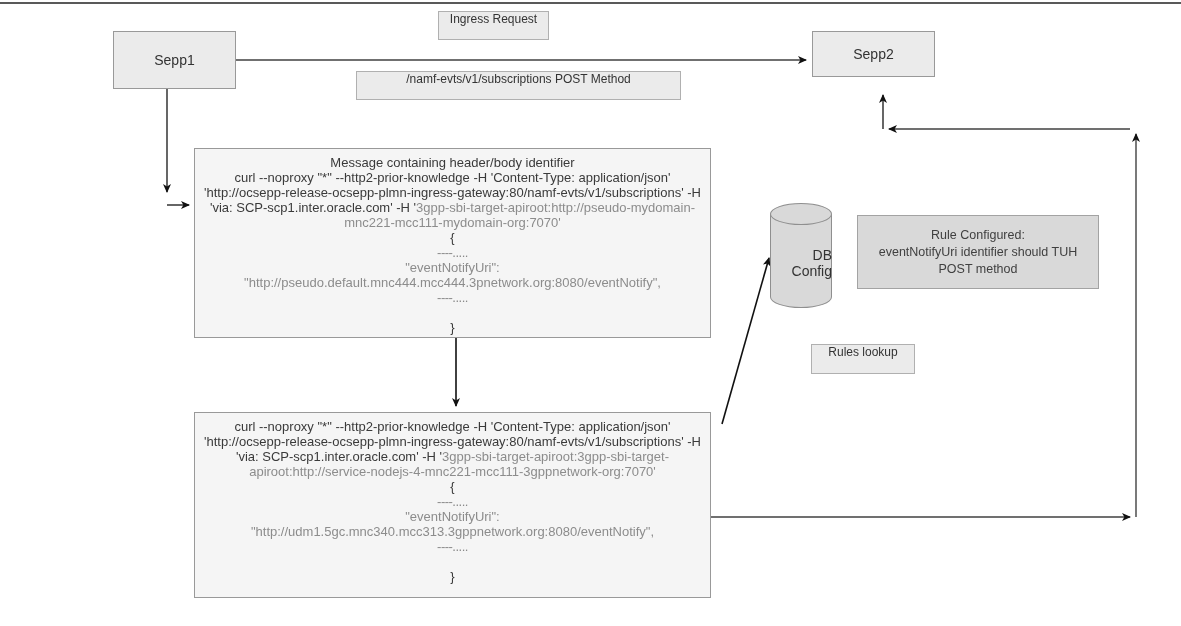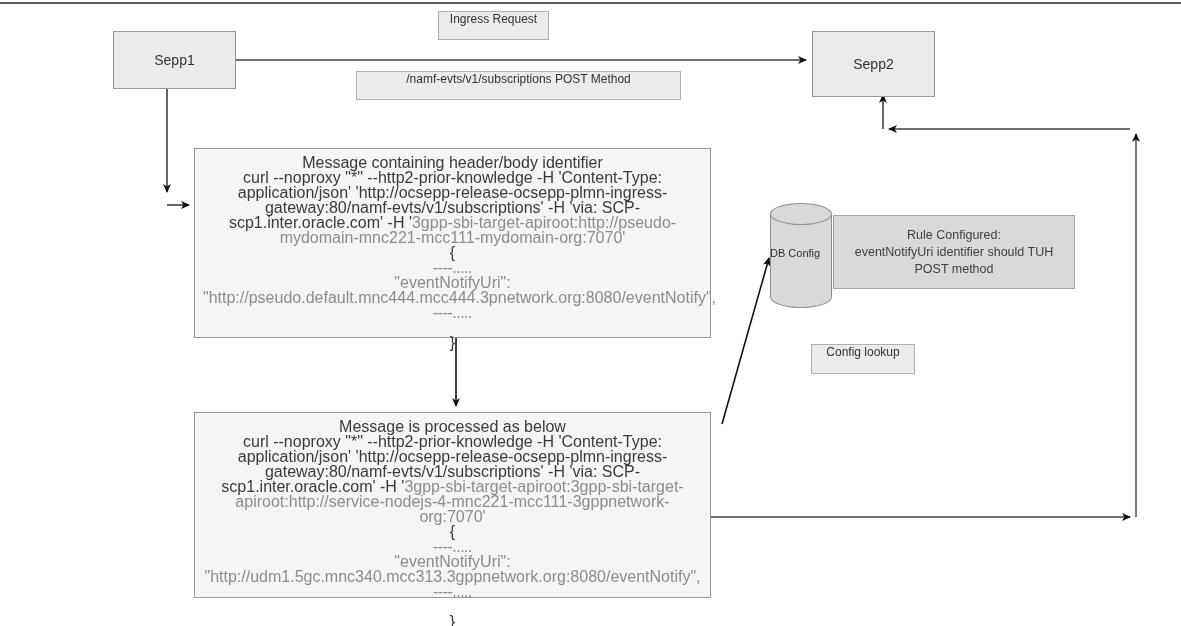--- a/index.html
+++ b/index.html
@@ -58,21 +58,21 @@
     text-align: center;
     font-size: 12px;
   }
   .msg-box {
     position: absolute;
     box-sizing: border-box;
     border: 1px solid #999999;
     background: #f5f5f5;
     padding: 6px 8px 0 8px;
     text-align: center;
-    font-size: 16px;
+    font-size: 13px;
     line-height: 15px;
     color: #3a3a3a;
   }
   .msg-title {
     color: #3a3a3a;
   }
   .msg-plain {
     color: #3a3a3a;
   }
   .msg-grey {
@@ -118,22 +118,22 @@
     width: 62px; height: 22px;
     box-sizing: border-box;
     background: #d9d9d9;
     border: 1px solid #8f8f8f;
     border-radius: 50% / 50%;
   }
   .db-text {
     position: absolute;
     left: 0; top: 44px;
     width: 62px;
-    text-align: left;
-    font-size: 11px;
+    text-align: right;
+    font-size: 14px;
     color: #333333;
   }
   .rule-box {
     position: absolute;
     box-sizing: border-box;
     border: 1px solid #a3a3a3;
     background: #d9d9d9;
     color: #404040;
     display: flex;
     flex-direction: column;
@@ -180,70 +180,69 @@
       <line x1="1136" y1="517" x2="1136" y2="134" stroke="#6b6b6b" stroke-width="1.8" marker-end="url(#ah)"></line>
       <line x1="1130" y1="129" x2="889" y2="129" stroke="#404040" stroke-width="1.6" marker-end="url(#ah)"></line>
       <line x1="883" y1="129" x2="883" y2="95" stroke="#404040" stroke-width="1.6" marker-end="url(#ah)"></line>
     </g>
   </svg>
 
   <div class="node" style="left:113px; top:31px; width:123px; height:58px;">
     <span>Sepp1</span>
   </div>
 
-  <div class="node" style="left:812px; top:31px; width:123px; height:66px;">
+  <div class="node" style="left:812px; top:31px; width:123px; height:46px;">
     <span>Sepp2</span>
   </div>
 
   <div class="label-box" style="left:438px; top:11px; width:111px; height:29px;">
     <span>Ingress Request</span>
   </div>
 
   <div class="label-box" style="left:356px; top:71px; width:325px; height:29px;">
     <span>/namf-evts/v1/subscriptions POST Method</span>
   </div>
 
   <div class="label-box" style="left:811px; top:344px; width:104px; height:30px;">
-    <span>Config lookup</span>
+    <span>Rules lookup</span>
   </div>
 
   <div class="msg-box" style="left:194px; top:148px; width:517px; height:190px;">
     <span class="msg-line msg-title">Message containing header/body identifier</span>
     <span>
       <span class="msg-plain">curl --noproxy "*" --http2-prior-knowledge -H 'Content-Type: application/json' 'http://ocsepp-release-ocsepp-plmn-ingress-gateway:80/namf-evts/v1/subscriptions'  -H 'via: SCP-scp1.inter.oracle.com' -H '</span><span class="msg-grey">3gpp-sbi-target-apiroot:http://pseudo-mydomain-mnc221-mcc111-mydomain-org:7070'</span>
     </span>
     <span class="msg-line brace">{</span>
     <span class="msg-line dash">----.....</span>
     <span class="msg-line msg-grey">"eventNotifyUri":</span>
     <span class="msg-line msg-grey">"http://pseudo.default.mnc444.mcc444.3pnetwork.org:8080/eventNotify",</span>
     <span class="msg-line dash">----.....</span>
     <span class="spacer"></span>
     <span class="msg-line brace">}</span>
   </div>
 
   <div class="msg-box" style="left:194px; top:412px; width:517px; height:186px;">
-    <span class="msg-line msg-title">Message is processed as below</span>
     <span>
       <span class="msg-plain">curl --noproxy "*" --http2-prior-knowledge -H 'Content-Type: application/json' 'http://ocsepp-release-ocsepp-plmn-ingress-gateway:80/namf-evts/v1/subscriptions'  -H 'via: SCP-scp1.inter.oracle.com' -H '</span><span class="msg-grey">3gpp-sbi-target-apiroot:3gpp-sbi-target-apiroot:http://service-nodejs-4-mnc221-mcc111-3gppnetwork-org:7070'</span>
     </span>
     <span class="msg-line brace">{</span>
     <span class="msg-line dash">----.....</span>
     <span class="msg-line msg-grey">"eventNotifyUri":</span>
     <span class="msg-line msg-grey">"http://udm1.5gc.mnc340.mcc313.3gppnetwork.org:8080/eventNotify",</span>
     <span class="msg-line dash">----.....</span>
     <span class="spacer"></span>
     <span class="msg-line brace">}</span>
   </div>
 
   <div class="db-cyl">
     <div class="db-bottom"></div>
     <div class="db-body"></div>
     <div class="db-top"></div>
     <div class="db-text">DB Config</div>
   </div>
 
-  <div class="rule-box" style="left:833px; top:215px; width:242px; height:74px;">
+  <div class="rule-box" style="left:857px; top:215px; width:242px; height:74px;">
     <span>Rule Configured:</span>
     <span>eventNotifyUri identifier should TUH</span>
     <span>POST method</span>
   </div>
 
 </div>
 
 </body></html>

